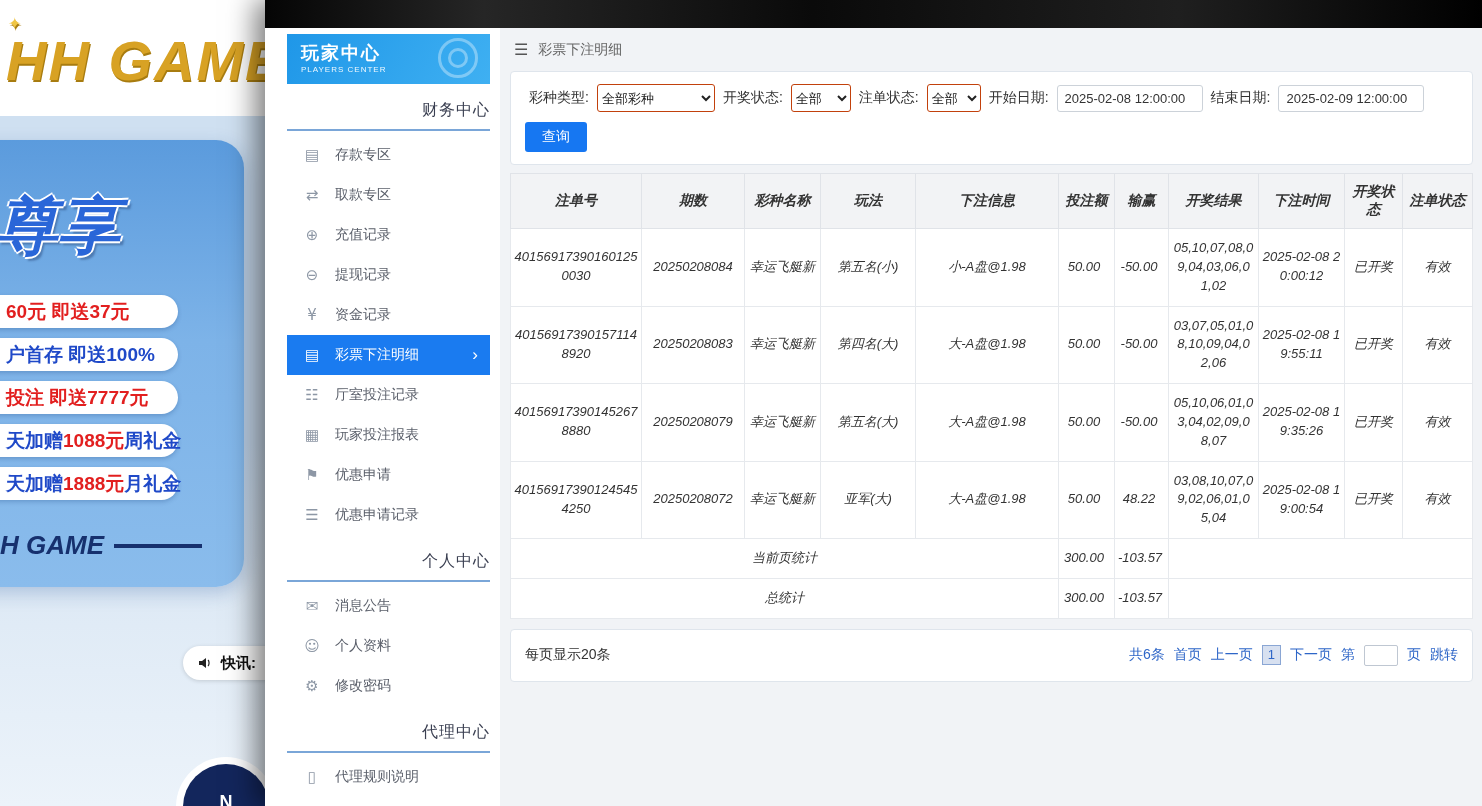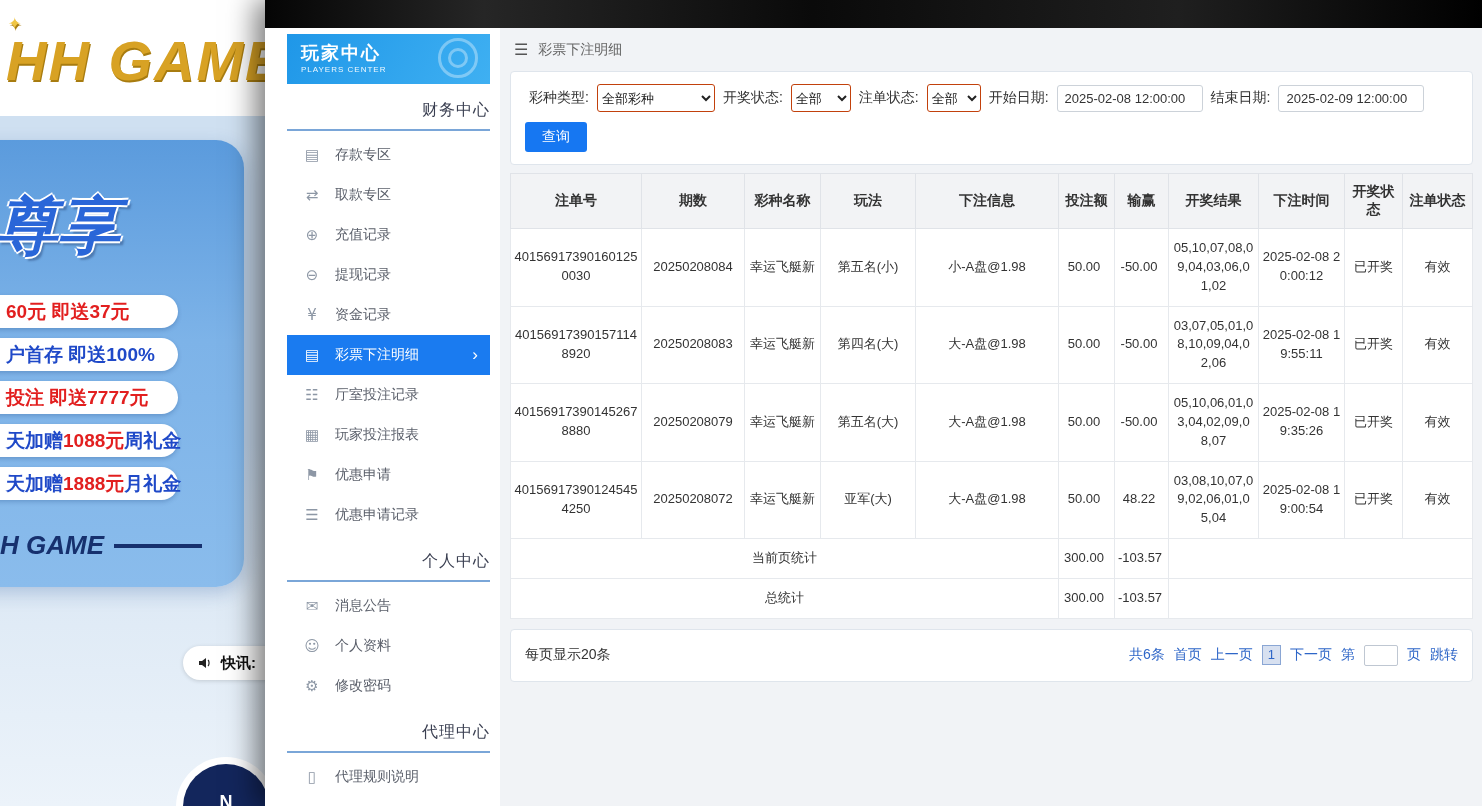--- a/index.html
+++ b/index.html
@@ -68,21 +68,21 @@
   .filter-row { display:flex; align-items:center; gap:8px; font-size:14px; color:#333; white-space:nowrap; }
   .f-label { }
   .f-label:first-child { margin-left:4px; }
   .f-select { height:28px; border:1px solid #c2410c; border-radius:3px; background:#fff; font-size:13px; color:#222; }
   .w-lot { width:118px; } .w-sm { width:60px; } .w-xs { width:54px; }
   .f-input { height:27px; width:146px; border:1px solid #ccd2d9; border-radius:3px; font-size:13px;
     color:#333; padding:0 7px; }
   .search-btn { margin-top:10px; background:var(--accent,#1677f2); color:#fff; border:none; border-radius:3px;
     font-size:14px; padding:6px 17px; cursor:pointer; }
 
-  .bet-table { margin-top:8px; width:100%; border-collapse:collapse; background:#fff; table-layout:fixed; }
+  .bet-table { margin-top:8px; width:100%; border-collapse:collapse; background:#fff; table-layout:fixed;font-style:italic; }
   .bet-table th { background:#f2f3f5; border:1px solid #e0e3e8; font-size:14px; font-weight:bold;
     color:#333; padding:9px 2px; }
   .bet-table td { border:1px solid #e6e9ed; font-size:13px; color:#333; text-align:center;
     padding:10px 3px; word-break:break-all; line-height:1.45; vertical-align:middle; }
   .bet-table td.num { text-align:center; padding-right:8px; word-break:normal; }
 
   .footer-bar { margin-top:10px; background:#fff; border:1px solid #dfe5ec; border-radius:4px;
     padding:15px 14px; display:flex; justify-content:space-between; align-items:center;
     font-size:14px; color:#333; }
   .pager { display:flex; align-items:center; gap:9px; color:var(--link,#2e66c8); }

